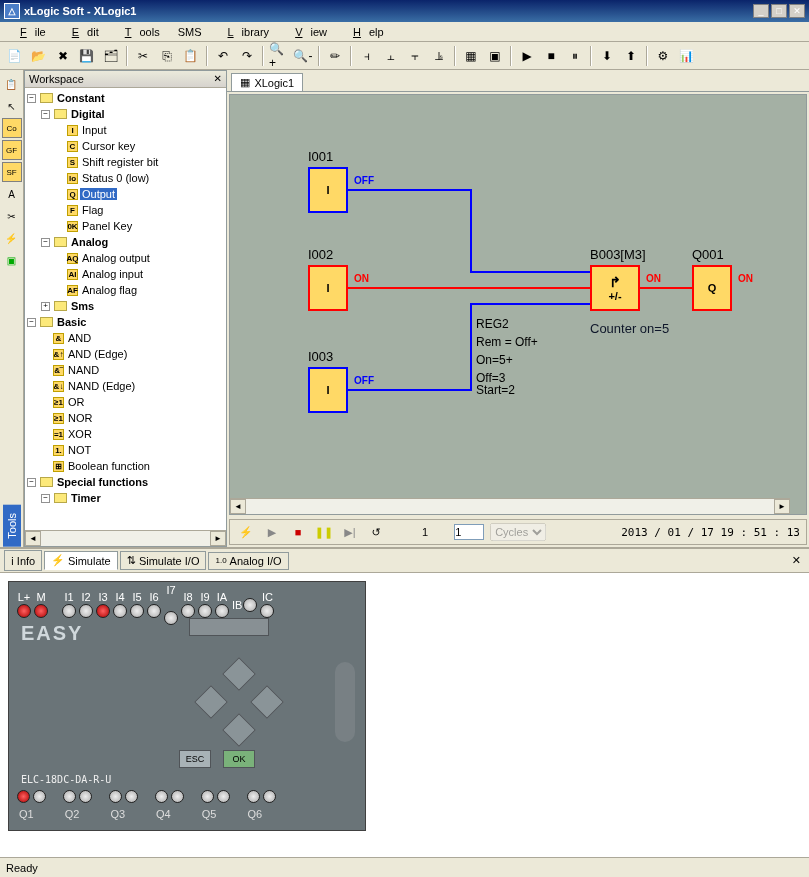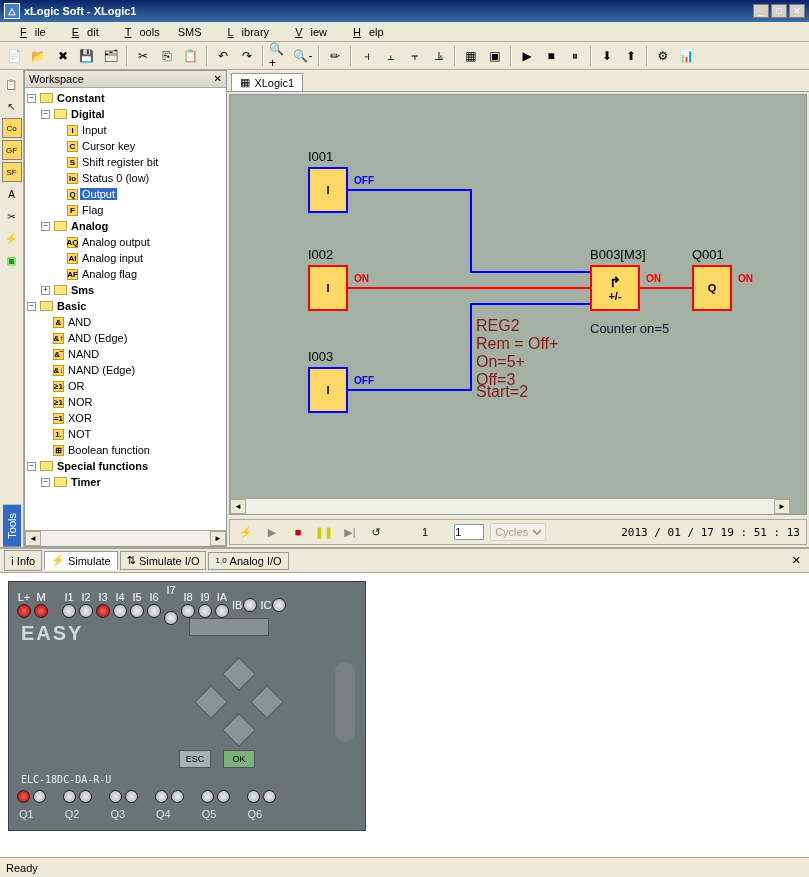--- a/index.html
+++ b/index.html
@@ -37,21 +37,21 @@
 .tab-row { height: 22px; display: flex; align-items: flex-end; padding: 2px 4px 0; background: #ece9d8; border-bottom: 1px solid #919b9c; }
 .doc-tab { background: #fff; border: 1px solid #919b9c; border-bottom: none; padding: 2px 8px; display: flex; align-items: center; gap: 4px; font-size: 11px; }
 .canvas-wrap { flex: 1; position: relative; border: 1px solid #919b9c; margin: 2px; background: #a4b0a4; overflow: hidden; }
 .canvas { position: absolute; inset: 0; }
 .block { position: absolute; border: 2px solid; display: flex; align-items: center; justify-content: center; font-size: 14px; font-weight: bold; }
 .block-i { background: #ffd966; }
 .block-label { position: absolute; font-size: 13px; color: #000; }
 .wire-h { position: absolute; height: 2px; }
 .wire-v { position: absolute; width: 2px; }
 .state-lbl { position: absolute; font-size: 10px; font-weight: bold; }
-.param-txt { position: absolute; font-size: 16px; color: #7f1d1d; }
+.param-txt { position: absolute; font-size: 12px; color: #000000; }
 .red-txt { position: absolute; font-size: 13px; color: #0f172a; }
 .hscroll { position: absolute; bottom: 0; left: 0; right: 16px; height: 16px; background: #ece9d8; border-top: 1px solid #aca899; display: flex; }
 .hscroll .arrow { width: 16px; border: 1px solid #aca899; display: flex; align-items: center; justify-content: center; font-size: 8px; }
 .hscroll .track { flex: 1; background: #f0f0e8; }
 .sim-toolbar { height: 26px; background: #ece9d8; border: 1px solid #aca899; margin: 2px; display: flex; align-items: center; padding: 2px 6px; gap: 6px; }
 .sim-btn { width: 20px; height: 18px; display: flex; align-items: center; justify-content: center; font-size: 11px; cursor: pointer; }
 .bottom-panel { height: 310px; background: #ece9d8; border-top: 2px solid #aca899; display: flex; flex-direction: column; }
 .btm-tabs { height: 24px; display: flex; align-items: center; padding: 2px 4px; gap: 2px; border-bottom: 1px solid #aca899; }
 .btm-tab { border: 1px solid #919b9c; padding: 2px 6px; background: #ece9d8; display: flex; align-items: center; gap: 3px; cursor: pointer; font-size: 11px; }
 .btm-tab.active { background: #fff; border-bottom-color: #fff; }
@@ -191,20 +191,25 @@
         <div class="tree-item selected" style="padding-left: 28px;">
           <span style="width:12px;display:inline-block;"></span>
           <span class="tree-ico leaf-ico">Q</span>
           <span class="lbl">Output</span>
         </div>
         <div class="tree-item" style="padding-left: 28px;">
           <span style="width:12px;display:inline-block;"></span>
           <span class="tree-ico leaf-ico">F</span>
           <span class="lbl">Flag</span>
         </div>
+        <div class="tree-item" style="padding-left: 28px;">
+          <span style="width:12px;display:inline-block;"></span>
+          <span class="tree-ico leaf-ico">0K</span>
+          <span class="lbl">Panel Key</span>
+        </div>
         <div class="tree-item" style="padding-left: 14px;">
           <span class="expander">−</span>
           <span class="tree-ico">
             <span class="folder"></span>
           </span>
           <span class="lbl bold">Analog</span>
         </div>
         <div class="tree-item" style="padding-left: 28px;">
           <span style="width:12px;display:inline-block;"></span>
           <span class="tree-ico leaf-ico">AQ</span>
@@ -448,21 +453,21 @@
             <div class="led off"></div>
           </div>
           <div style="display: flex; flex-direction: column; align-items: center; gap: 1px;">
             <span>IA</span>
             <div class="led off"></div>
           </div>
           <div style="display: flex; flex-direction: row; align-items: center; gap: 1px;">
             <span>IB</span>
             <div class="led off"></div>
           </div>
-          <div style="display: flex; flex-direction: row; align-items: center; gap: 1px;">
+          <div style="display: flex; flex-direction: column; align-items: center; gap: 1px;">
             <span>IC</span>
             <div class="led off"></div>
           </div>
         </div>
       <div class="easy-logo">EASY</div>
       <div class="dpad">
         <div class="dpad-btn" style="top:0;left:28px;transform:rotate(45deg);"></div>
         <div class="dpad-btn" style="top:28px;left:0;transform:rotate(45deg);"></div>
         <div class="dpad-btn" style="top:28px;left:56px;transform:rotate(45deg);"></div>
         <div class="dpad-btn" style="top:56px;left:28px;transform:rotate(45deg);"></div>

